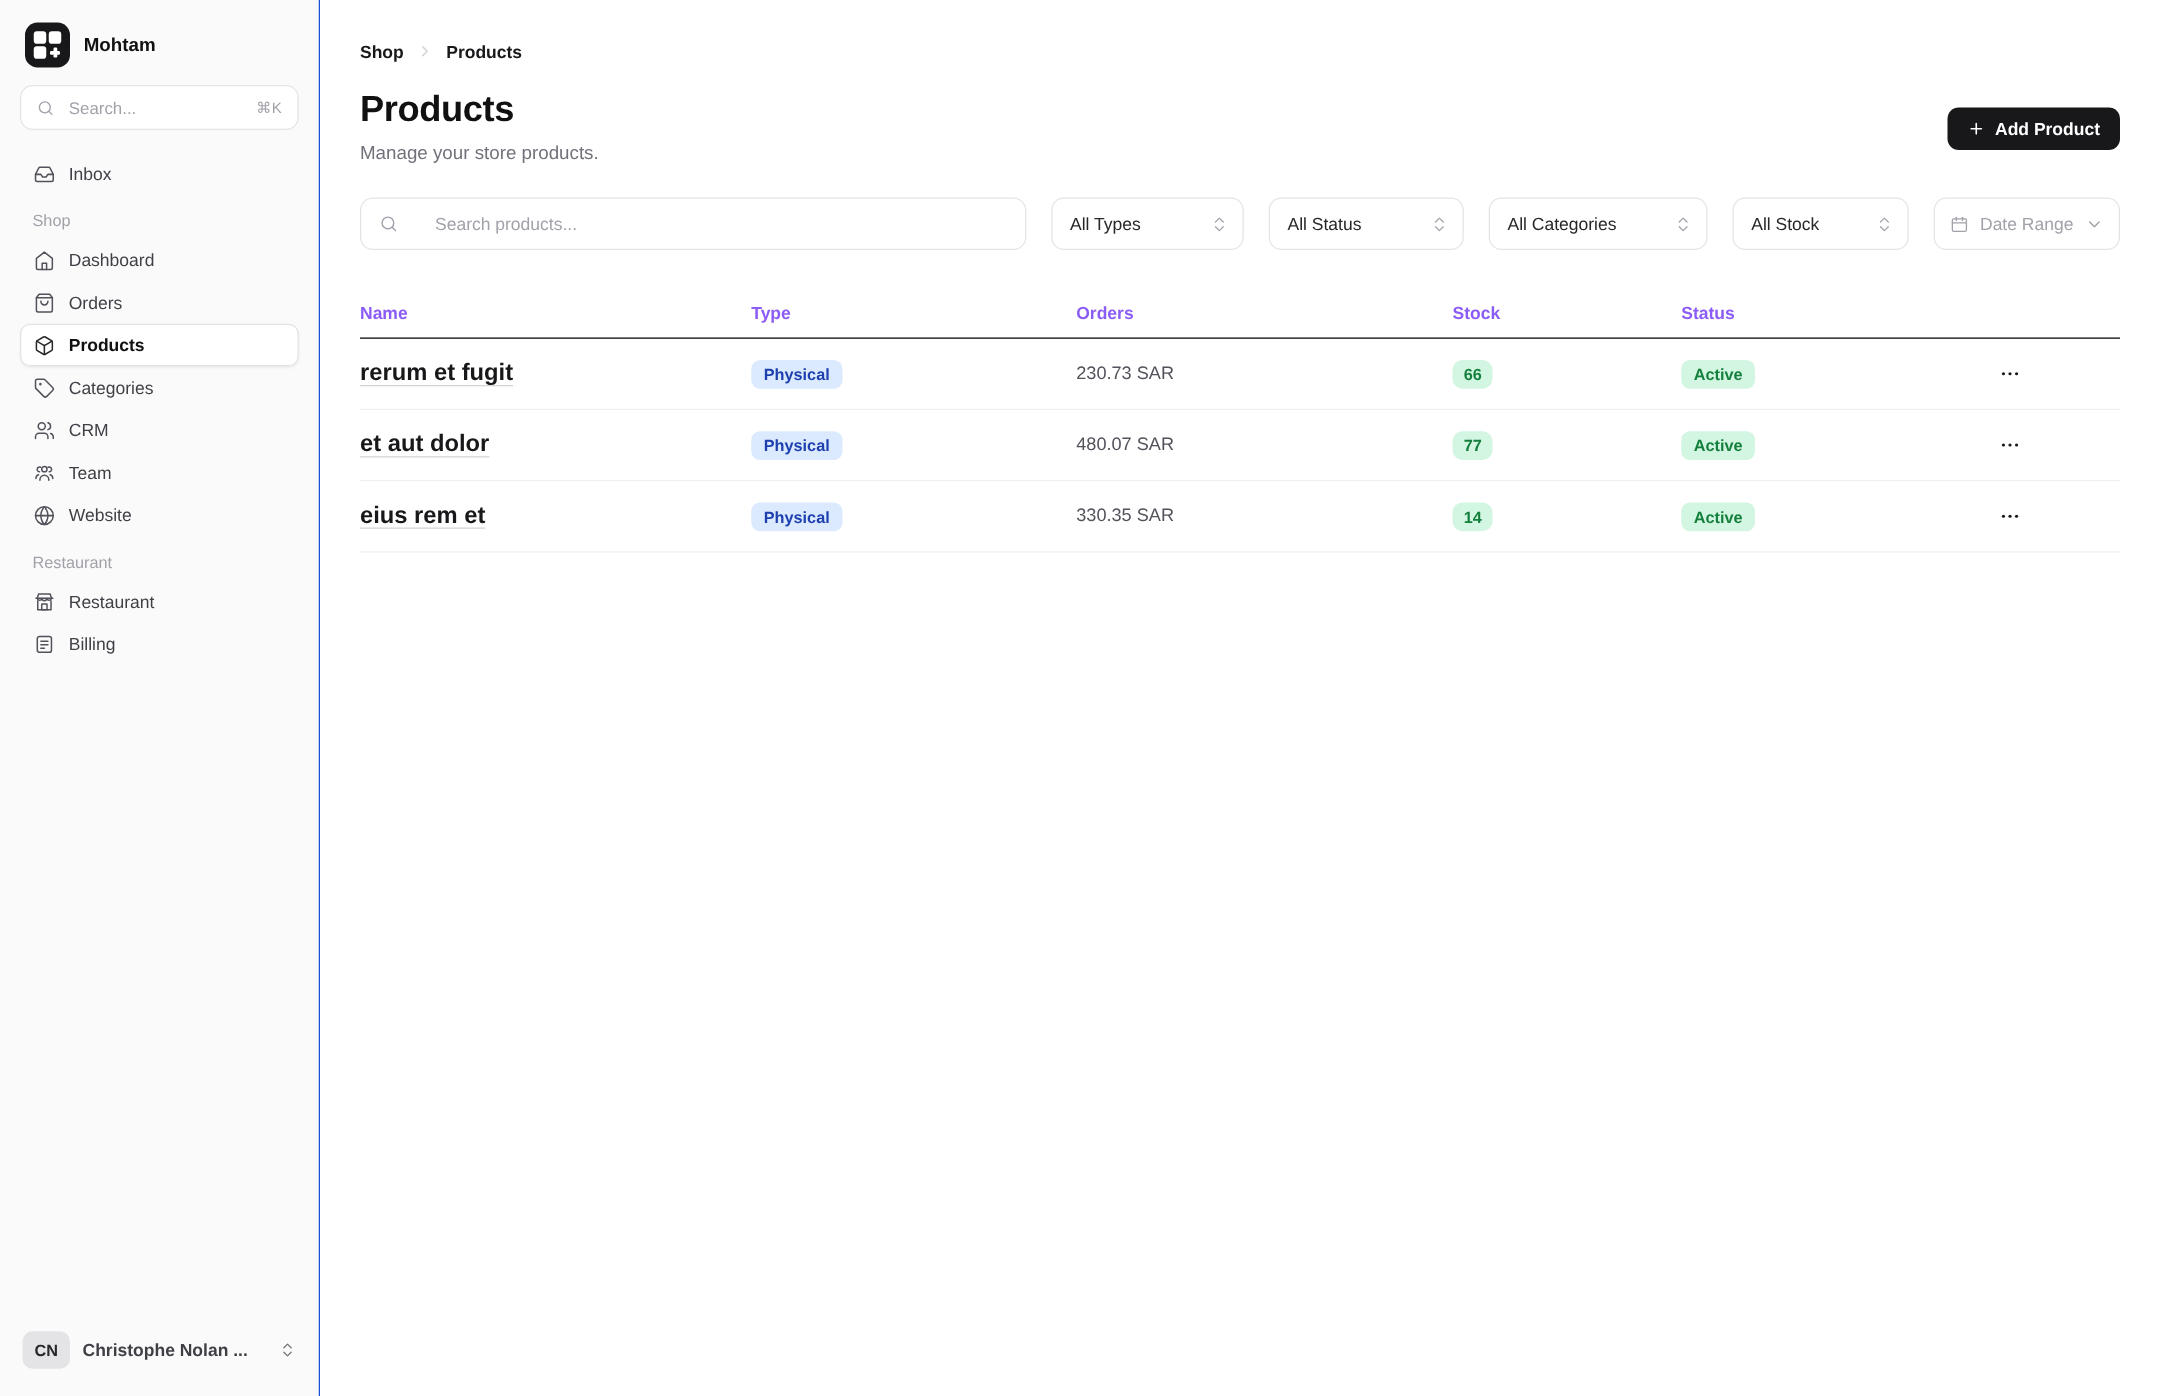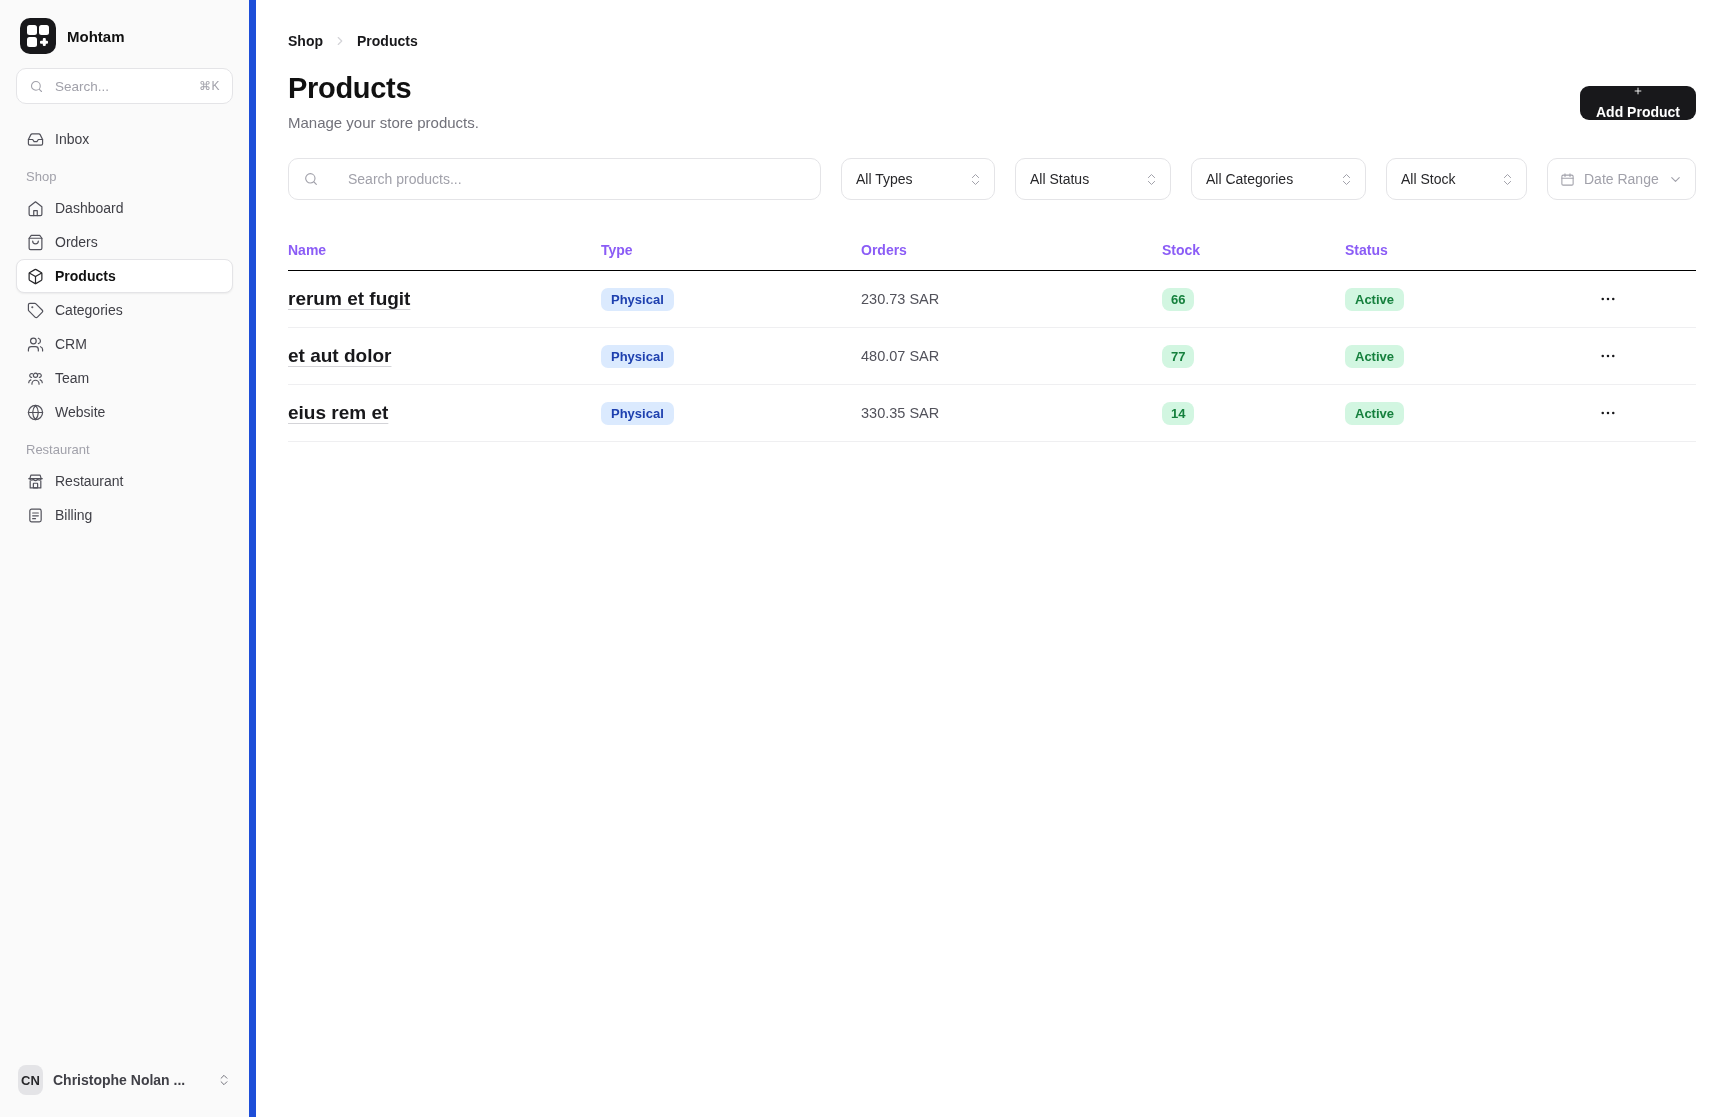--- a/index.html
+++ b/index.html
@@ -5,21 +5,21 @@
   * { box-sizing: border-box; }
   html,body { margin:0; padding:0; }
   body {
     width:1728px; height:1117px; display:flex; overflow:hidden;
     font-family:"Liberation Sans", sans-serif; background:#ffffff; color:#18181b;
   }
   svg { display:block; }
   .icon { width:17px; height:17px; fill:none; stroke:#52525b; stroke-width:1.7; stroke-linecap:round; stroke-linejoin:round; }
 
   
-  .sidebar { width:256px; min-width:256px; background:#fafafa; border-right:7px solid #1d4ed8;
+  .sidebar { width:256px; min-width:256px; background:#fafafa; border-right:1px solid #1d4ed8;
              display:flex; flex-direction:column; padding:18px 16px 18px; }
   .logo-row { display:flex; align-items:center; gap:11px; padding:0 4px; }
   .logo-mark { width:36px; height:36px; background:#18181b; border-radius:10px;
                display:grid; grid-template-columns:1fr 1fr; grid-template-rows:1fr 1fr; gap:2.5px; padding:7px; }
   .logo-cell { background:#fff; border-radius:2.5px; }
   .logo-plus { position:relative; background:transparent; border-radius:0; }
   .logo-plus::before,.logo-plus::after { content:""; position:absolute; left:50%; top:50%;
                transform:translate(-50%,-50%); background:#fff; border-radius:1px; }
   .logo-plus::before { width:8px; height:2.4px; }
   .logo-plus::after  { width:2.4px; height:8px; }
@@ -35,37 +35,37 @@
 
   nav { margin-top:18px; flex:1; }
   .nav-item { height:34px; display:flex; align-items:center; gap:11px; padding:0 10px; border-radius:8px;
               font-size:14px; font-weight:500; color:#3f3f46; cursor:pointer; border:1px solid transparent; }
   .nav-item.active { background:#fff; border-color:#e4e4e7; box-shadow:0 1px 2px rgba(0,0,0,.06);
               font-weight:700; color:#111; }
   .nav-item.active .icon { stroke:#27272a; }
   .section-label { font-size:13px; color:#a1a1aa; padding:13px 10px 7px; }
 
   .user-row { display:flex; align-items:center; gap:10px; padding:4px 2px; cursor:pointer; }
-  .avatar { width:25px; height:30px; border-radius:8px; background:#e4e4e7; display:flex; align-items:center;
+  .avatar { width:38px; height:30px; border-radius:8px; background:#e4e4e7; display:flex; align-items:center;
             justify-content:center; font-size:13px; font-weight:700; color:#27272a; flex:none; }
   .user-name { flex:1; font-size:14px; font-weight:600; color:#3f3f46; white-space:nowrap; overflow:hidden; }
   .chevrons { width:14px; height:14px; stroke:#71717a; }
 
   
   .main { flex:1; padding:33px 32px 0; overflow:hidden; }
   .breadcrumb { display:flex; align-items:center; gap:10px; font-size:14px; font-weight:600; color:#18181b; }
   .crumb-sep { width:14px; height:14px; stroke:#d4d4d8; stroke-width:2; }
   .crumb-link { cursor:pointer; }
 
   .header-row { display:flex; justify-content:space-between; align-items:flex-start; margin-top:23px; }
   .page-title { margin:0; font-size:29px; font-weight:700; letter-spacing:-.3px; color:#111; }
   .subtitle { margin-top:9px; font-size:15px; color:#71717a; }
   .add-btn { display:flex; align-items:center; gap:8px; background:#18181b; color:#fff; border:none;
              border-radius:9px; height:34px; padding:0 16px; font-family:inherit; font-size:14px;
-             font-weight:600; cursor:pointer; margin-top:14px;flex-direction:column; }
+             font-weight:600; cursor:pointer; margin-top:14px; }
   .add-btn .icon { width:14px; height:14px; stroke:#fff; stroke-width:2.2; }
 
   .filter-row { display:flex; gap:20px; margin-top:27px; align-items:center; }
   .search-box { flex:1; height:42px; border:1px solid #e4e4e7; border-radius:10px; background:#fff;
                 display:flex; align-items:center; gap:10px; padding:0 14px; }
   .search-box .icon { width:16px; height:16px; stroke:#a1a1aa; }
   .search-box input { border:none; outline:none; background:transparent; flex:1; min-width:0;
                 font-family:inherit; font-size:14px; color:#18181b;margin-left:17px; }
   .search-box input::placeholder { color:#a1a1aa; }
   .select-btn { height:42px; border:1px solid #e4e4e7; border-radius:10px; background:#fff; cursor:pointer;

